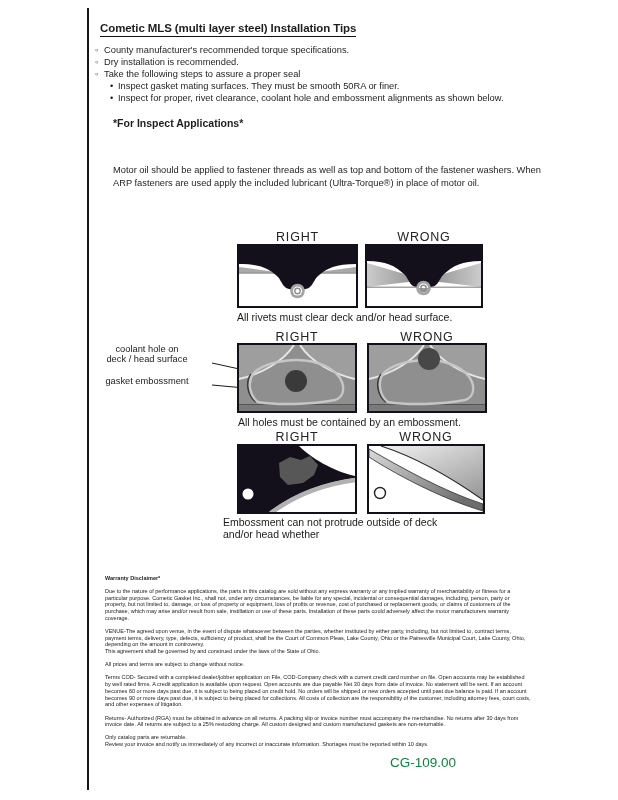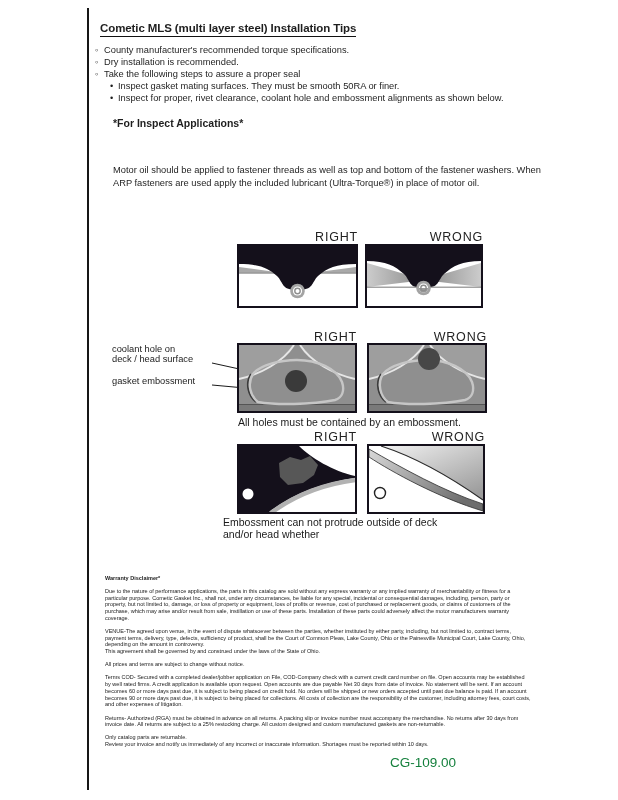--- a/index.html
+++ b/index.html
@@ -15,42 +15,42 @@
   .b-glyph{width:9px;flex:none;text-align:left;}
   .b-sub{padding-left:15px;}
   .b-sub .b-glyph{width:8px;}
 
   .diesel-h{position:absolute;left:113px;top:117px;font-size:10.5px;font-weight:bold;}
   .body-p{position:absolute;left:113px;width:436px;font-size:9.3px;line-height:13px;margin:0;}
   .p-a{top:136px;margin-top:28px;}
   .p-b{top:166px;}
   .p-c{top:208px;}
 
-  .dg-label{position:absolute;font-size:12.5px;letter-spacing:0.8px;color:#222;text-align:right;}
+  .dg-label{position:absolute;font-size:12.5px;letter-spacing:0.8px;color:#222;text-align:center;}
   .lbl-r1-right{left:237px;top:230px;width:121px;}
   .lbl-r1-wrong{left:365px;top:230px;width:118px;}
   .lbl-r2-right{left:237px;top:330px;width:120px;}
   .lbl-r2-wrong{left:367px;top:330px;width:120px;}
   .lbl-r3-right{left:237px;top:430px;width:120px;}
   .lbl-r3-wrong{left:367px;top:430px;width:118px;}
 
   .fig{position:absolute;line-height:0;}
   .fig-r1-right{left:237px;top:244px;}
   .fig-r1-wrong{left:365px;top:244px;}
   .fig-r2-right{left:237px;top:343px;}
   .fig-r2-wrong{left:367px;top:343px;}
   .fig-r3-right{left:237px;top:444px;}
   .fig-r3-wrong{left:367px;top:444px;}
 
   .caption{position:absolute;font-size:10.5px;color:#1b1b1b;}
   .cap-r1{left:237px;top:311px;}
   .cap-r2{left:238px;top:416px;}
   .cap-r3{left:223px;top:517px;line-height:11.5px;}
 
-  .side-label{position:absolute;left:112px;width:110px;font-size:9.3px;text-align:left;color:#1b1b1b;}
+  .side-label{position:absolute;left:92px;width:110px;font-size:9.3px;text-align:center;color:#1b1b1b;}
   .sl-1{top:344px;}
   .sl-2{top:354px;}
   .sl-3{top:376px;}
   .pointer-svg{position:absolute;left:0;top:330px;pointer-events:none;}
 
   .fineprint{position:absolute;left:105px;top:575px;width:532px;font-size:6.9px;line-height:8.4px;
              transform:scale(0.8);transform-origin:0 0;color:#222;}
   .fineprint .fp-h{font-weight:bold;margin:0 0 8px 0;}
   .fineprint p{margin:0 0 8px 0;}
   .fineprint p.tight{margin:0;}
@@ -128,20 +128,21 @@
       <rect x="2" y="43.8" width="114" height="18.2" fill="#ffffff"></rect>
       <rect x="2" y="42.6" width="114" height="1.2" fill="#8d8d8d"></rect>
       <circle cx="58.5" cy="44" r="7.3" fill="#a3a3a3"></circle>
       <circle cx="58.5" cy="44" r="4.6" fill="#ffffff"></circle>
       <path d="M53.9,44 A4.6,4.6 0 0 0 63.1,44 Z" fill="#9a9a9a"></path>
       <circle cx="58.5" cy="44" r="2.7" fill="none" stroke="#8d8d8d" stroke-width="1.4"></circle>
       <rect x="1" y="1" width="116" height="62" fill="none" stroke="#14101b" stroke-width="2"></rect>
     </svg>
   </div>
 
+  <div class="caption cap-r1">All rivets must clear deck and/or head surface.</div>
 
   <div class="dg-label lbl-r2-right">RIGHT</div>
   <div class="dg-label lbl-r2-wrong">WRONG</div>
 
   <div class="side-label sl-1">coolant hole on</div>
   <div class="side-label sl-2">deck / head surface</div>
   <div class="side-label sl-3">gasket embossment</div>
 
   <svg class="pointer-svg" width="618" height="100" viewBox="0 0 618 100">
     <line x1="212" y1="33" x2="294" y2="51" stroke="#1a1a1a" stroke-width="1"></line>

